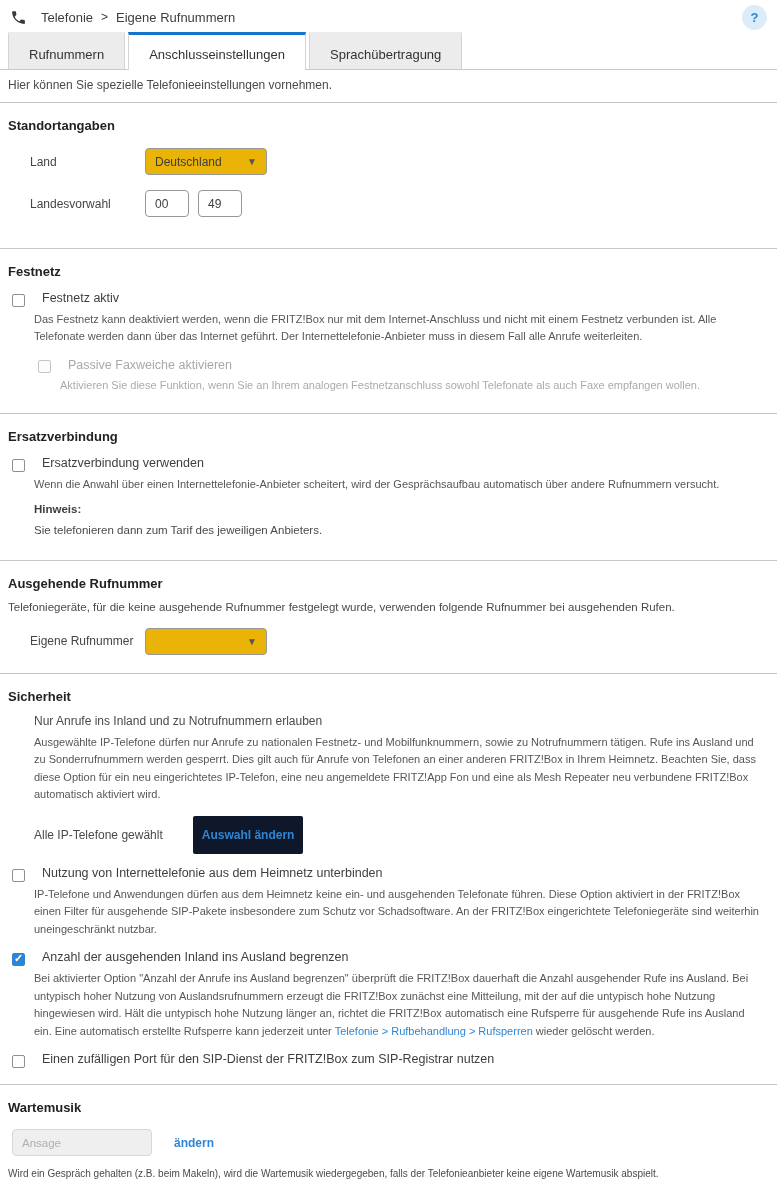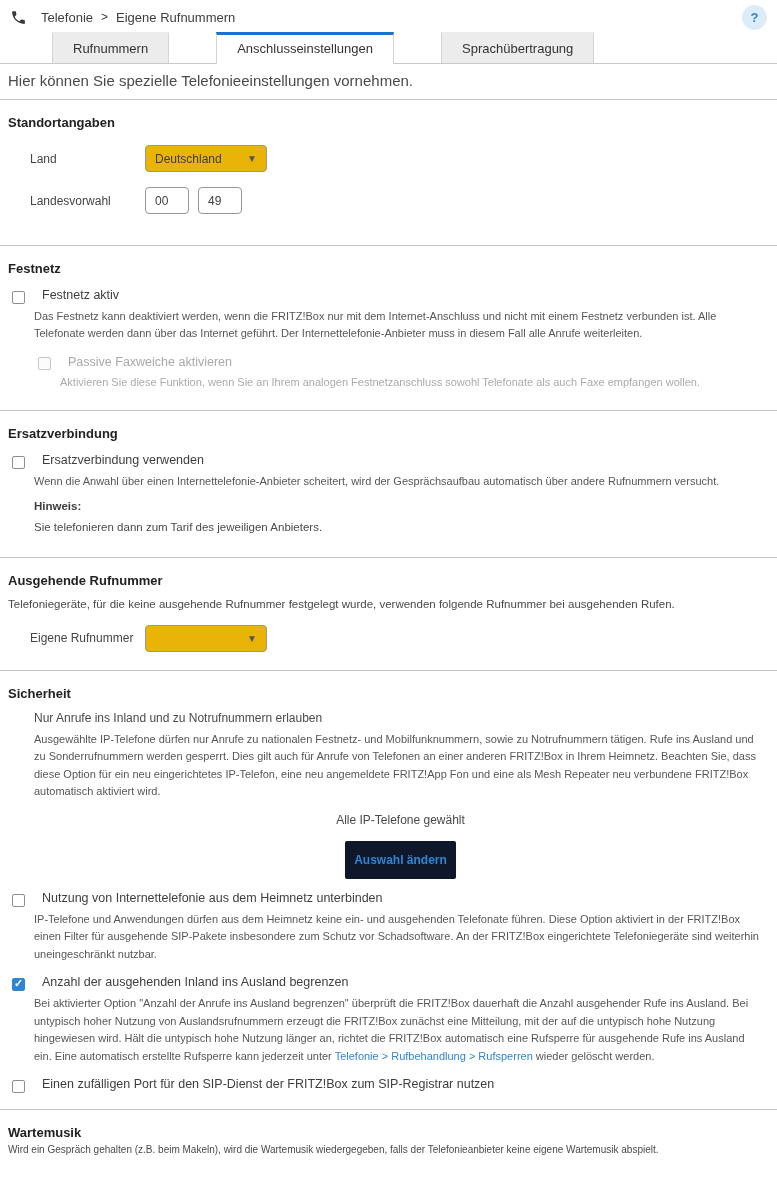--- a/index.html
+++ b/index.html
@@ -17,24 +17,24 @@
   .help-btn {
     width:25px; height:25px; border-radius:50%; background:#dcedf9;
     color:#2e86d2; font-weight:bold; font-size:13px;
     display:flex; align-items:center; justify-content:center; cursor:pointer;
   }
   
   .tabbar { display:flex; gap:3px; padding-left:8px; border-bottom:1px solid #c9c9c9; align-items:flex-end; margin-top:2px; }
   .tab {
     background:#ececec; border:1px solid #d4d4d4; border-bottom:none;
     border-top:3px solid transparent;
-    padding:6px 20px 7px 20px; font-size:13px; color:#333; cursor:pointer; white-space:nowrap;margin-left:44px;
+    padding:12px 20px 7px 20px; font-size:13px; color:#333; cursor:pointer; white-space:nowrap;
   }
   .tab.active { background:#fff; border-top:3px solid #1873cc; margin-bottom:-1px; padding-bottom:8px; }
-  .intro { font-size:15px; color:#4a4a4a; padding:8px 10px 10px 8px; }
+  .intro { font-size:12px; color:#4a4a4a; padding:8px 10px 10px 8px; }
   .hr { border-top:1px solid #c6c6c6; }
   
   .section { padding:15px 10px 16px 8px; }
   .sec-h { font-size:13px; font-weight:bold; color:#222; margin-bottom:4px; }
   .form-row { display:flex; align-items:center; margin:15px 0 15px 22px; }
   .form-label { width:115px; font-size:12px; color:#454545; flex:none; }
   .sel {
     width:122px; height:27px; border:1px solid #979797; border-radius:4px; background:#eab308;
     display:flex; align-items:center; justify-content:space-between; padding:0 9px;
     font-size:12px; color:#3e3e3e; cursor:pointer;
@@ -58,21 +58,21 @@
   .desc.sub { margin-left:52px; }
   .sub-cb { margin-left:30px; }
   .hint-label { font-size:11.5px; font-weight:bold; color:#3e3e3e; margin:10px 0 6px 26px; }
   .hint-text { font-size:11.5px; color:#4a4a4a; line-height:1.6; margin:0 6px 4px 26px; }
   .plain-label { font-size:12px; color:#4a4a4a; margin:10px 0 6px 26px; }
   
   .lnk { color:#2e86d2; text-decoration:none; font-size:11.5px; cursor:pointer; }
   .lnk.bold { font-weight:bold; }
   .lnk-pill { background:#0f172a; padding:12px 9px; border-radius:2px; font-weight:bold; font-size:12px; color:#2e86d2; cursor:pointer; text-decoration:none; }
   .inline-lnk { color:#2e86d2; cursor:pointer; }
-  .chooser-row { display:flex; align-items:center; gap:14px; margin:12px 0 6px 26px; font-size:12px; color:#4a4a4a;flex-direction:column; }
+  .chooser-row { display:flex; align-items:center; gap:30px; margin:12px 0 6px 26px; font-size:12px; color:#4a4a4a; }
   
   .wm-row { display:flex; align-items:center; gap:22px; margin:14px 0 12px 4px; }
   .wm-input {
     width:140px; height:27px; background:#efefef; border:1px solid #d8d8d8; border-radius:4px;
     color:#b0b0b0; font-family:"Liberation Sans",sans-serif; font-size:11.5px; padding:0 9px;
   }
 </style>
 </head>
 <body>
 
@@ -173,14 +173,18 @@
   <div class="desc"><span>Bei aktivierter Option "Anzahl der Anrufe ins Ausland begrenzen" überprüft die FRITZ!Box dauerhaft die Anzahl ausgehender Rufe ins Ausland. Bei untypisch hoher Nutzung von Auslandsrufnummern erzeugt die FRITZ!Box zunächst eine Mitteilung, mit der auf die untypisch hohe Nutzung hingewiesen wird. Hält die untypisch hohe Nutzung länger an, richtet die FRITZ!Box automatisch eine Rufsperre für ausgehende Rufe ins Ausland ein. Eine automatisch erstellte Rufsperre kann jederzeit unter </span><span class="inline-lnk">Telefonie &gt; Rufbehandlung &gt; Rufsperren</span><span> wieder gelöscht werden.</span></div>
   <div class="cb-row" style="margin-bottom:0">
     <span class="cb"></span>
     <span class="cb-label">Einen zufälligen Port für den SIP-Dienst der FRITZ!Box zum SIP-Registrar nutzen</span>
   </div>
 </div>
 <div class="hr"></div>
 
 <div class="section">
   <div class="sec-h">Wartemusik</div>
+  <div class="wm-row">
+    <input class="wm-input" disabled="" value="Ansage" style="">
+    <a class="lnk bold" style="font-size:12px">ändern</a>
+  </div>
   <div style="font-size:10px;color:#4a4a4a;">Wird ein Gespräch gehalten (z.B. beim Makeln), wird die Wartemusik wiedergegeben, falls der Telefonieanbieter keine eigene Wartemusik abspielt.</div>
 </div>
 
 </body></html>

